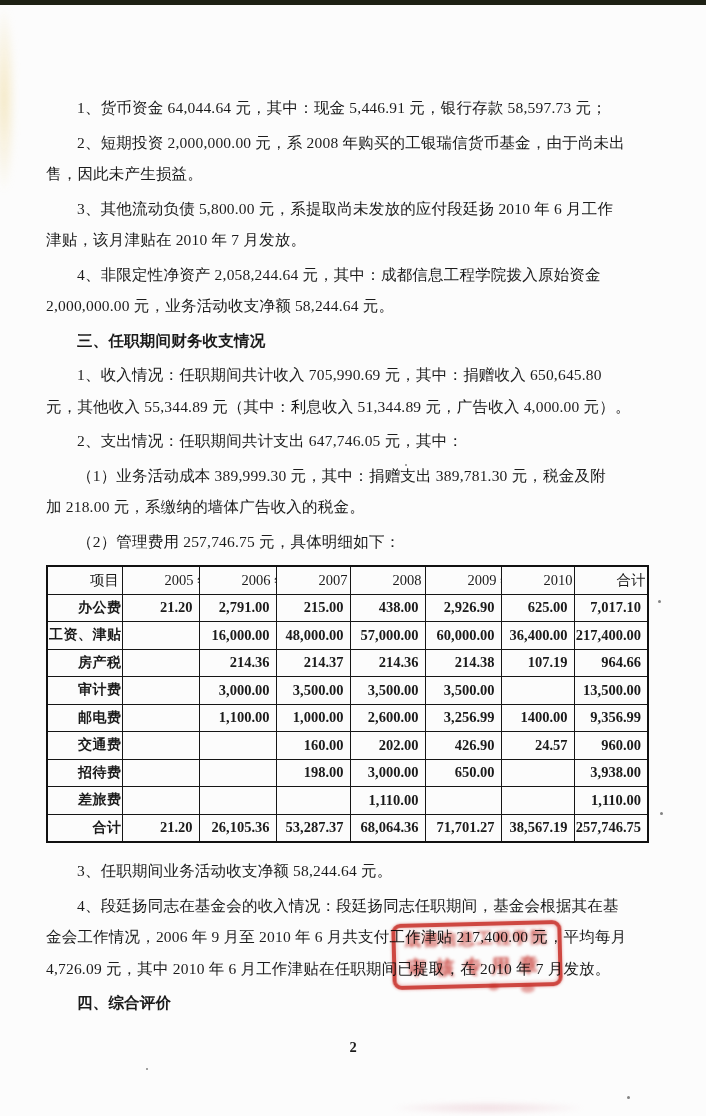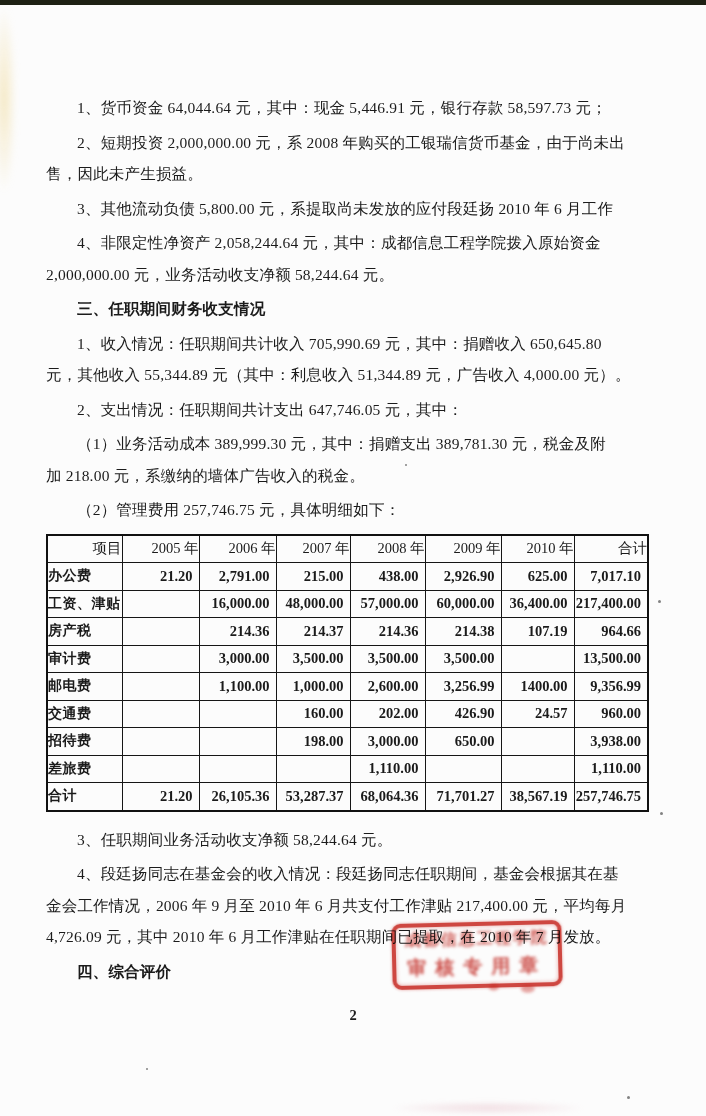--- a/index.html
+++ b/index.html
@@ -34,22 +34,22 @@
 
   .tbl-wrap { margin:8px 0 10px 0; }
   table.detail {
     border-collapse:collapse; table-layout:fixed; width:601px;
     border:2px solid #111;
   }
   table.detail th, table.detail td {
     border:1.6px solid #161616; height:26.5px; padding:0;
     font-size:14.5px; overflow:hidden; white-space:nowrap;
   }
-  table.detail th { font-weight:normal; text-align:right; }
-  table.detail td.lbl { font-weight:bold; text-align:left; font-size:14px; letter-spacing:.5px; }
+  table.detail th { font-weight:normal; text-align:left;padding-left:42px; }
+  table.detail td.lbl { font-weight:bold; text-align:right; font-size:14px; letter-spacing:.5px; }
   table.detail td.num { font-weight:bold; text-align:right; padding-right:6px; }
 
   .after-table { margin-top:12px; }
 
   .stamp {
     position:absolute; left:392px; top:922px; width:170px; height:66px;
     mix-blend-mode:multiply; transform:rotate(-1.4deg);
     pointer-events:none;
   }
   .stamp-border {
@@ -91,20 +91,21 @@
   <div class="flow" id="flow">
       <div class="para">
         <span class="line first">1、货币资金 64,044.64 元，其中：现金 5,446.91 元，银行存款 58,597.73 元；</span>
       </div>
       <div class="para">
         <span class="line first">2、短期投资 2,000,000.00 元，系 2008 年购买的工银瑞信货币基金，由于尚未出</span>
         <span class="line">售，因此未产生损益。</span>
       </div>
       <div class="para">
         <span class="line first">3、其他流动负债 5,800.00 元，系提取尚未发放的应付段廷扬 2010 年 6 月工作</span>
+        <span class="line">津贴，该月津贴在 2010 年 7 月发放。</span>
       </div>
       <div class="para">
         <span class="line first">4、非限定性净资产 2,058,244.64 元，其中：成都信息工程学院拨入原始资金</span>
         <span class="line">2,000,000.00 元，业务活动收支净额 58,244.64 元。</span>
       </div>
       <div class="para heading">
         <span class="line first">三、任职期间财务收支情况</span>
       </div>
       <div class="para">
         <span class="line first">1、收入情况：任职期间共计收入 705,990.69 元，其中：捐赠收入 650,645.80</span>

